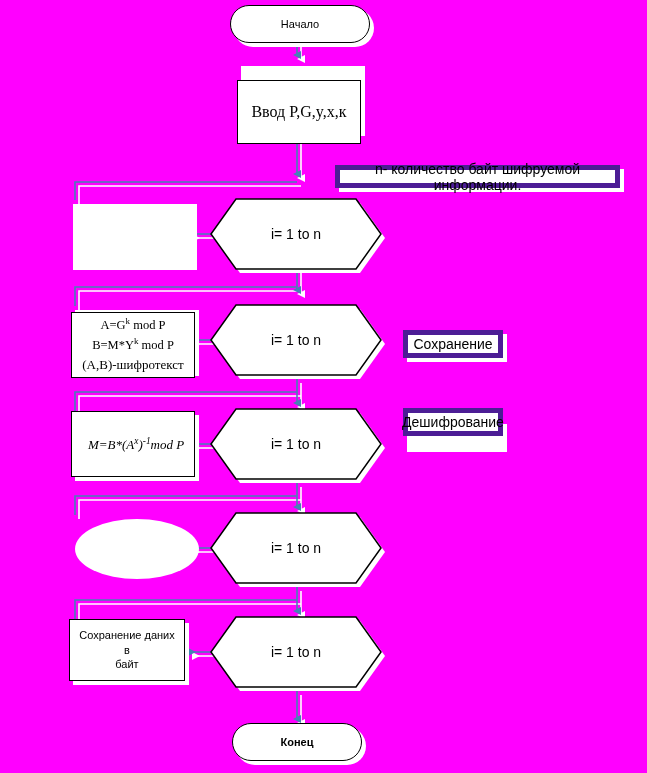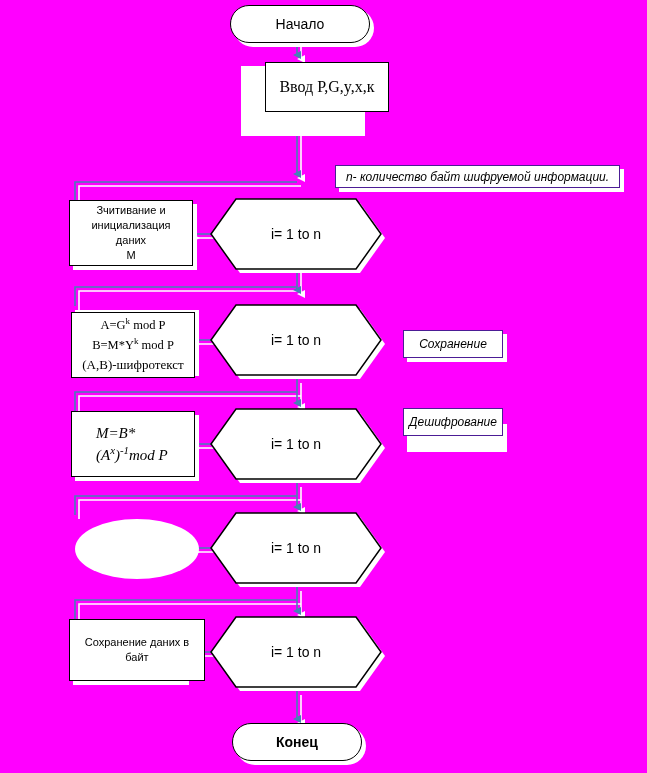--- a/index.html
+++ b/index.html
@@ -34,50 +34,49 @@
     color: #000000;
     z-index: 3;
   }
   .shadow {
     position: absolute;
     background: #ffffff;
     z-index: 1;
   }
   .terminal {
     border-radius: 22px;
-    font-size: 14px;
+    font-size: 11px;
   }
   .process {
     font-size: 11px;
     line-height: 1.35;
     padding: 4px 6px;
   }
   .process-serif {
     font-family: "Liberation Serif", serif;
     font-size: 16px;
   }
   .formula {
     font-family: "Liberation Serif", serif;
     font-size: 12.5px;
     line-height: 1.5;
     margin-top: 6px;
   }
   .formula-italic {
     font-family: "Liberation Serif", serif;
     font-style: italic;
-    font-size: 15px;
+    font-size: 13px;
     text-align: left;
     justify-content: flex-start;
-    padding-left: 24px;
+    padding-left: 16px;
   }
   .annotation {
-    font-size: 12px;
-    border: 1px solid #4c1d95;
-    justify-content: center;
-    font-style: italic;
+    font-size: 14px;
+    border: 5px solid #4c1d95;
+    justify-content: center;
   }
   .annotation-left {
     justify-content: center;
   }
   .stadium {
     border-radius: 50%/50%;
     font-size: 10.5px;
     line-height: 1.35;
   }
   .hexlabel {
@@ -178,47 +177,42 @@
   <div class="hexlabel" style="left:211px; top:429px; width:170px; height:30px;">i= 1 to n</div>
   <div class="hexlabel" style="left:211px; top:533px; width:170px; height:30px;">i= 1 to n</div>
   <div class="hexlabel" style="left:211px; top:637px; width:170px; height:30px;">i= 1 to n</div>
 
   <div class="shadow" style="left:234px; top:9px; width:140px; height:38px; border-radius:22px;"></div>
   <div class="node terminal" style="left:230px; top:5px; width:140px; height:38px;">
     <span>Начало</span>
   </div>
 
   <div class="shadow" style="left:241px; top:66px; width:124px; height:70px;"></div>
-  <div class="node process process-serif" style="left:237px; top:62px; width:124px; height:50px;margin-left:28px;">
+  <div class="node process process-serif" style="left:237px; top:80px; width:124px; height:64px;">
     <span>Ввод P,G,y,x,к</span>
   </div>
 
   <div class="shadow" style="left:73px; top:204px; width:124px; height:66px;"></div>
-  <div class="node process" style="left:69px; top:200px; width:124px; height:66px; flex-direction:column;">
-    <span>Зчитивание и</span>
-    <span>инициализация даних</span>
-    <span>М</span>
-  </div>
 
   <div class="shadow" style="left:75px; top:310px; width:124px; height:66px;"></div>
   <div class="node process formula" style="left:71px; top:306px; width:124px; height:66px; flex-direction:column;">
     <span><span>A=G</span><sup>k</sup><span> mod P</span></span>
     <span><span>B=M*Y</span><sup>k</sup><span> mod P</span></span>
     <span style="font-family:Liberation Serif, serif;font-size:13px;">(A,B)-шифротекст</span>
   </div>
 
   <div class="shadow" style="left:75px; top:415px; width:124px; height:66px;"></div>
   <div class="node process formula-italic" style="left:71px; top:411px; width:124px; height:66px;">
     <span><span>M=B*(A</span><sup>x</sup><span>)</span><sup>-1</sup><span>mod P</span></span>
   </div>
 
   <div class="shadow" style="left:75px; top:519px; width:124px; height:60px; border-radius:50%/50%;"></div>
 
   <div class="shadow" style="left:73px; top:623px; width:116px; height:62px;"></div>
-  <div class="node process" style="left:69px; top:619px; width:136px; height:62px; flex-direction:column;">
+  <div class="node process" style="left:69px; top:619px; width:116px; height:62px; flex-direction:column;">
     <span>Сохранение даних в</span>
     <span>байт</span>
   </div>
 
   <div class="shadow" style="left:236px; top:727px; width:130px; height:38px; border-radius:22px;"></div>
   <div class="node terminal" style="left:232px; top:723px; width:130px; height:38px;font-weight:bold;">
     <span>Конец</span>
   </div>
 
   <div class="shadow" style="left:339px; top:169px; width:285px; height:23px;"></div>

